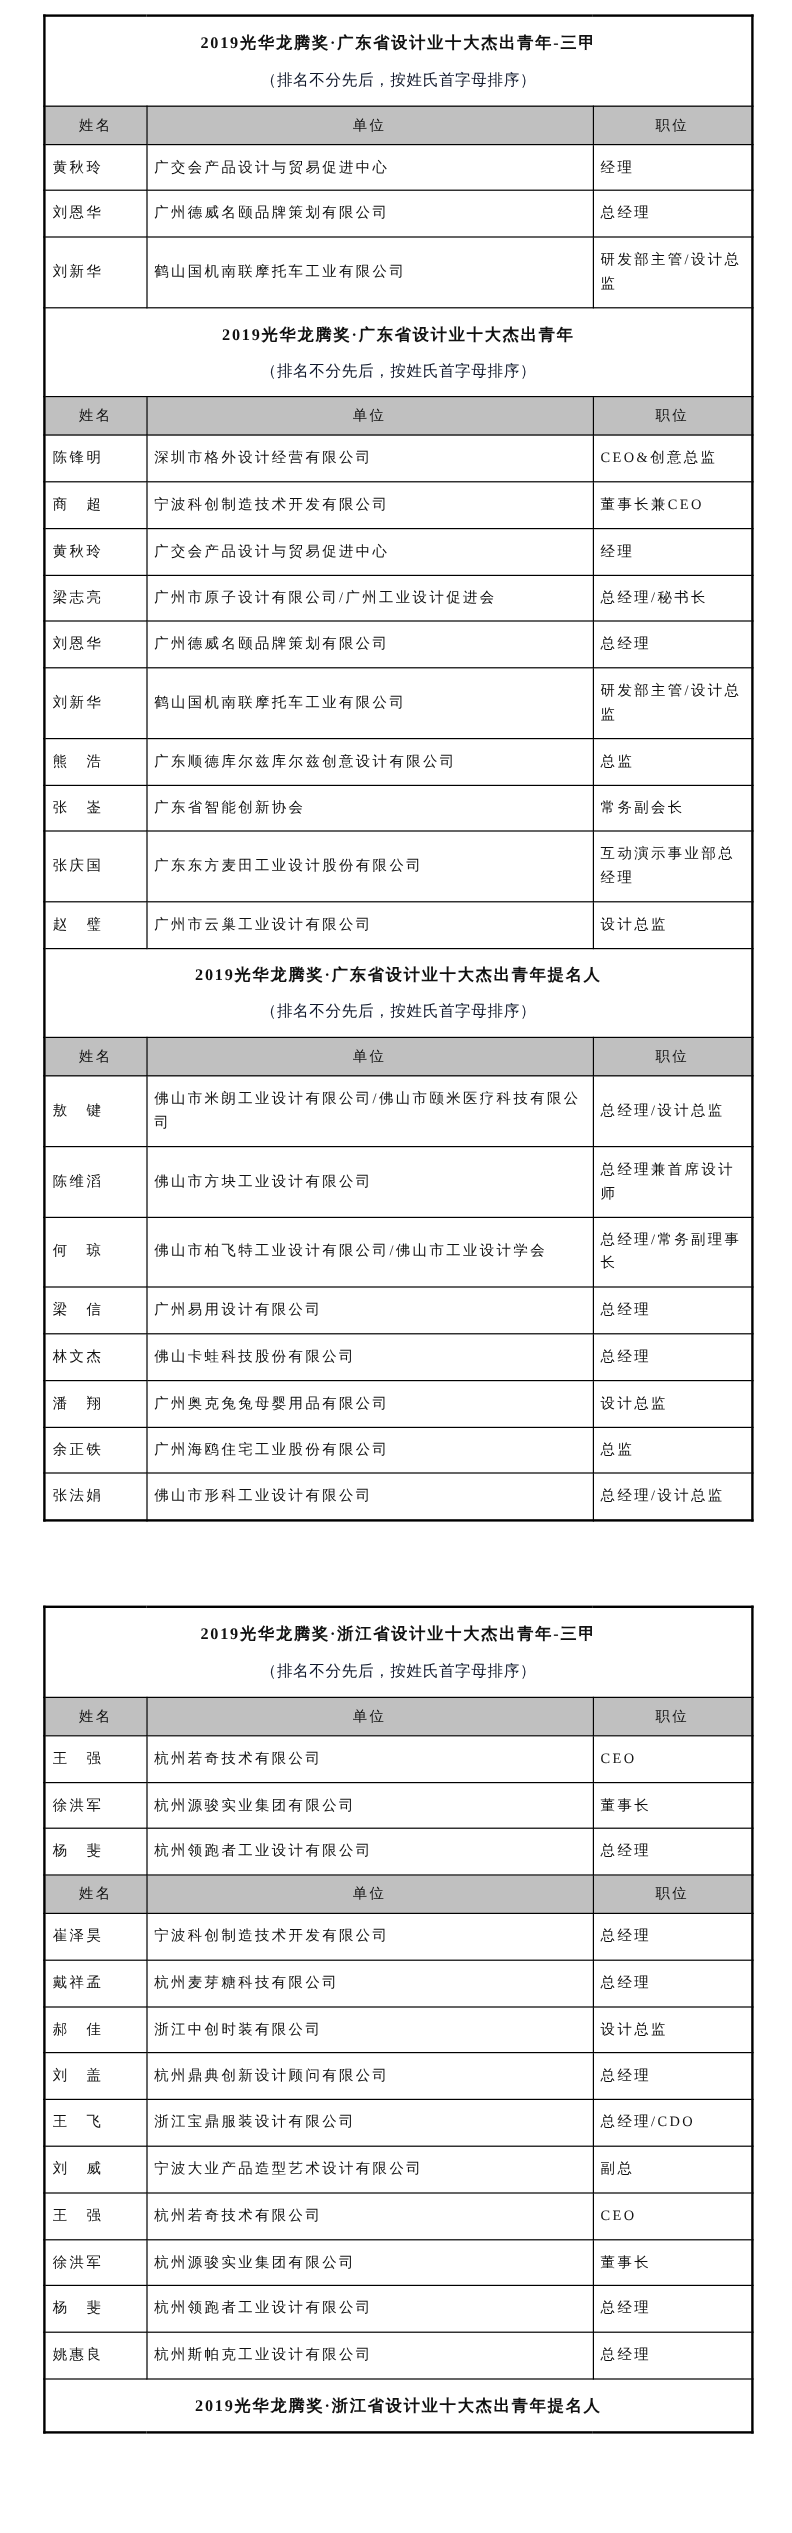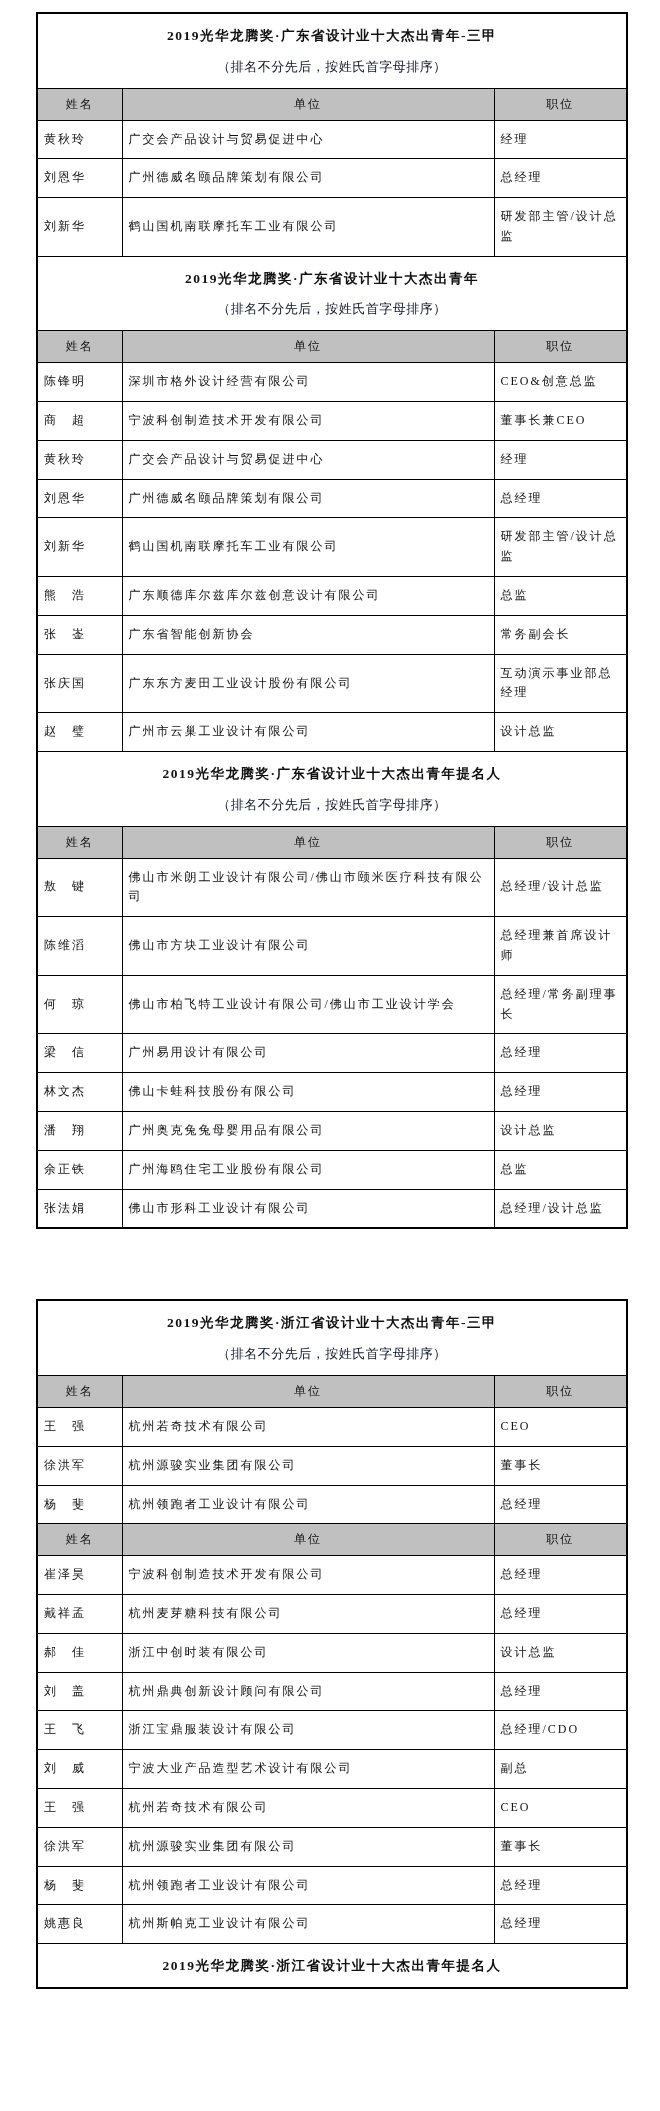--- a/index.html
+++ b/index.html
@@ -127,20 +127,25 @@
           <td class="cell-name">商　超</td>
           <td class="cell-unit">宁波科创制造技术开发有限公司</td>
           <td class="cell-pos">董事长兼CEO</td>
         </tr>
         <tr class="data-row">
           <td class="cell-name">黄秋玲</td>
           <td class="cell-unit">广交会产品设计与贸易促进中心</td>
           <td class="cell-pos">经理</td>
         </tr>
         <tr class="data-row">
+          <td class="cell-name">梁志亮</td>
+          <td class="cell-unit">广州市原子设计有限公司/广州工业设计促进会</td>
+          <td class="cell-pos">总经理/秘书长</td>
+        </tr>
+        <tr class="data-row">
           <td class="cell-name">刘恩华</td>
           <td class="cell-unit">广州德威名颐品牌策划有限公司</td>
           <td class="cell-pos">总经理</td>
         </tr>
         <tr class="data-row">
           <td class="cell-name">刘新华</td>
           <td class="cell-unit">鹤山国机南联摩托车工业有限公司</td>
           <td class="cell-pos">研发部主管/设计总监</td>
         </tr>
         <tr class="data-row">

